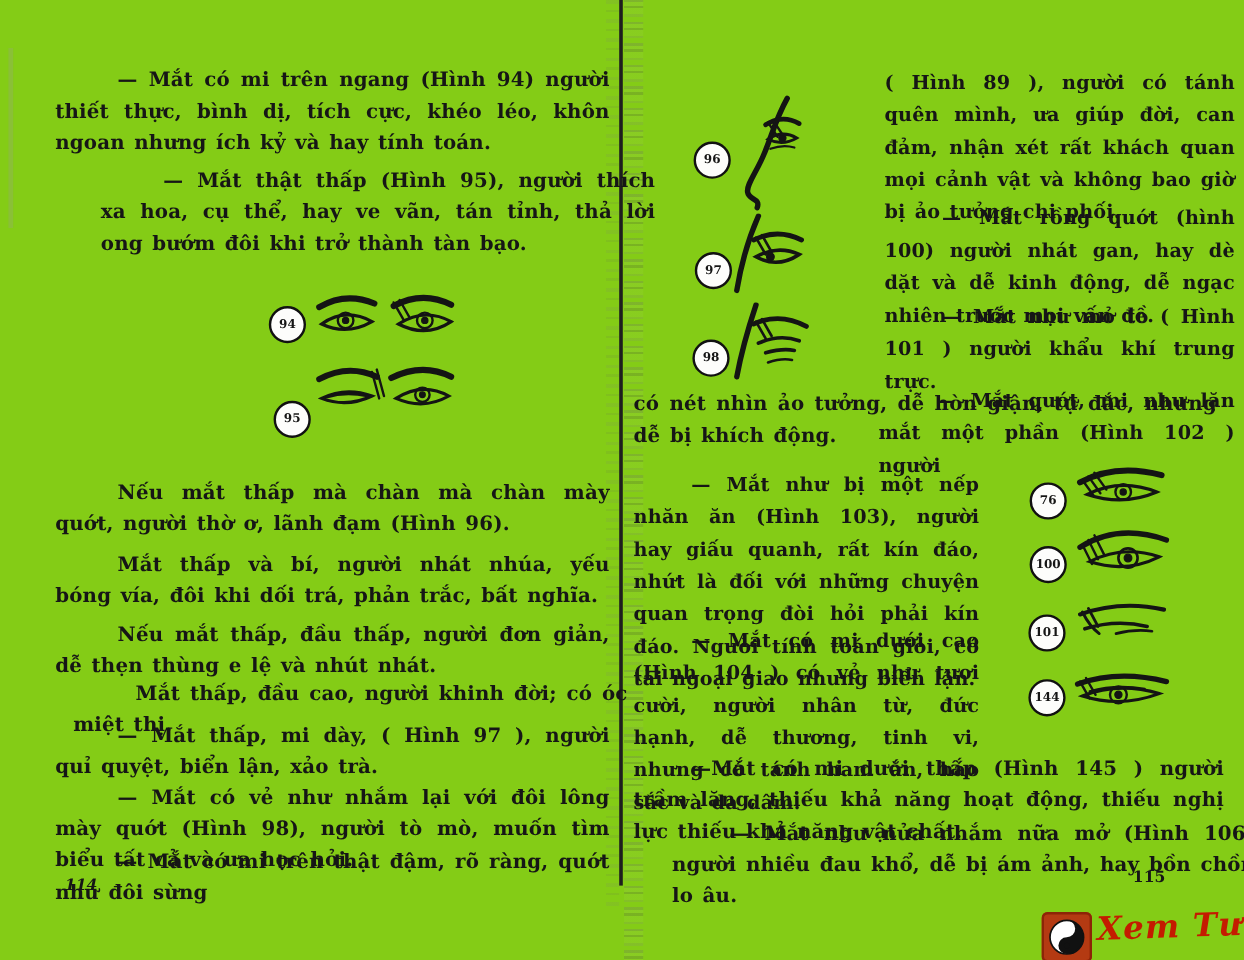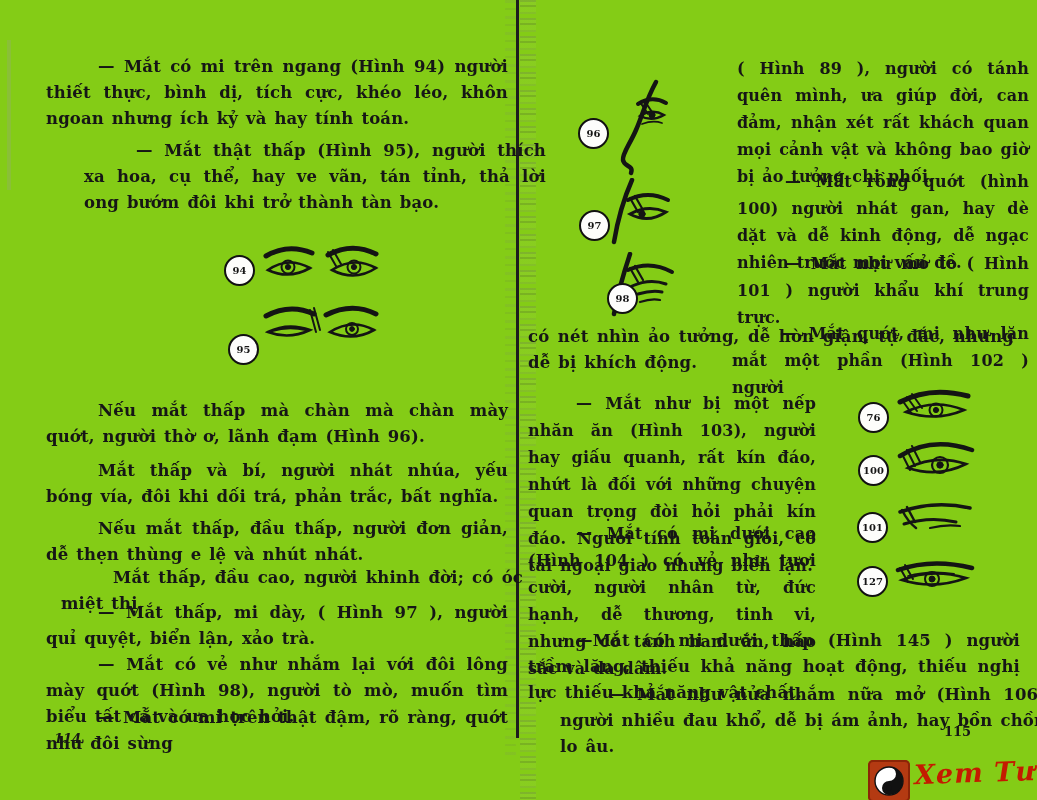--- a/index.html
+++ b/index.html
@@ -137,21 +137,21 @@
         <g fill="none" stroke="#141414" stroke-linecap="round">
           <path d="M30 2 C22 20 16 40 12 64" stroke-width="4.5"></path>
           <path d="M26 22 Q46 12 66 22" stroke-width="4"></path>
           <path d="M28 20 L36 34 M33 18 L41 32" stroke-width="2.2"></path>
           <path d="M28 36 Q46 26 64 34 Q46 46 28 36 Z" stroke-width="3"></path>
           <circle cx="40" cy="36" r="3.2" fill="#141414"></circle>
         </g>
       </svg>
     </div>
 
-    <div class="fig-circle" style="left:577px;top:283px;margin-left:30px;">98</div>
+    <div class="fig-circle" style="left:577px;top:283px;">98</div>
     <div class="fig-art" style="left:604px;top:252px;">
       <svg width="72" height="66" viewBox="0 0 72 66">
         <g fill="none" stroke="#141414" stroke-linecap="round">
           <path d="M26 2 C20 20 14 40 10 62" stroke-width="4.5"></path>
           <path d="M24 18 Q46 8 68 20" stroke-width="4"></path>
           <path d="M26 16 L34 30 M31 14 L39 28" stroke-width="2.2"></path>
           <path d="M28 34 Q46 26 62 32" stroke-width="3"></path>
           <path d="M34 42 Q48 38 58 40" stroke-width="3"></path>
           <path d="M36 50 Q48 46 56 48" stroke-width="2.2"></path>
         </g>
@@ -203,21 +203,21 @@
       <svg width="80" height="48" viewBox="0 0 80 48">
         <g fill="none" stroke="#141414" stroke-linecap="round">
           <path d="M6 18 Q40 6 76 14" stroke-width="3.5"></path>
           <path d="M8 16 Q14 28 22 34 M13 13 L21 28" stroke-width="2.4"></path>
           <path d="M10 30 Q36 22 62 28" stroke-width="3"></path>
           <path d="M36 34 Q52 30 66 32" stroke-width="2.2"></path>
         </g>
       </svg>
     </div>
 
-    <div class="fig-circle" style="left:857px;top:566px;">127</div>
+    <div class="fig-circle" style="left:857px;top:566px;">144</div>
     <div class="fig-art" style="left:894px;top:556px;">
       <svg width="82" height="42" viewBox="0 0 82 42">
         <g fill="none" stroke="#141414" stroke-linecap="round">
           <path d="M4 14 Q38 2 78 12" stroke-width="4.5"></path>
           <path d="M6 12 L14 26 M11 9 L19 23" stroke-width="2"></path>
           <path d="M8 24 Q38 12 72 22 Q40 34 8 24 Z" stroke-width="2.6"></path>
           <circle cx="38" cy="23" r="7" stroke-width="2"></circle>
           <circle cx="38" cy="23" r="3" fill="#141414"></circle>
           <path d="M14 20 Q36 14 60 18" stroke-width="1.8"></path>
         </g>

